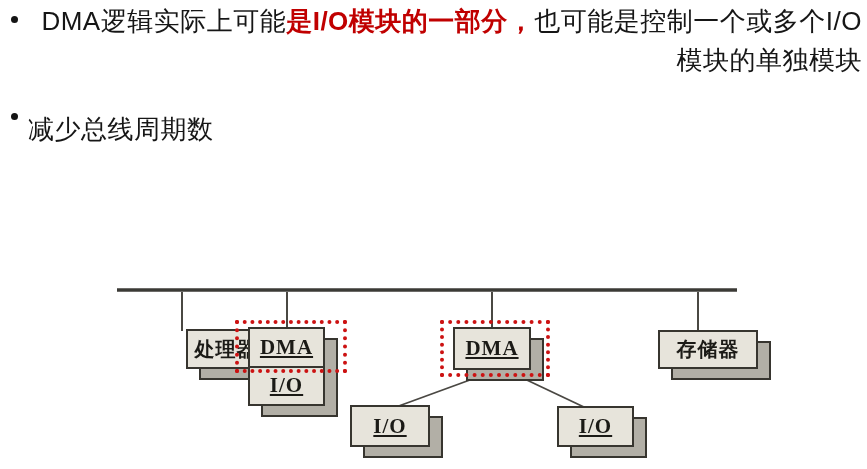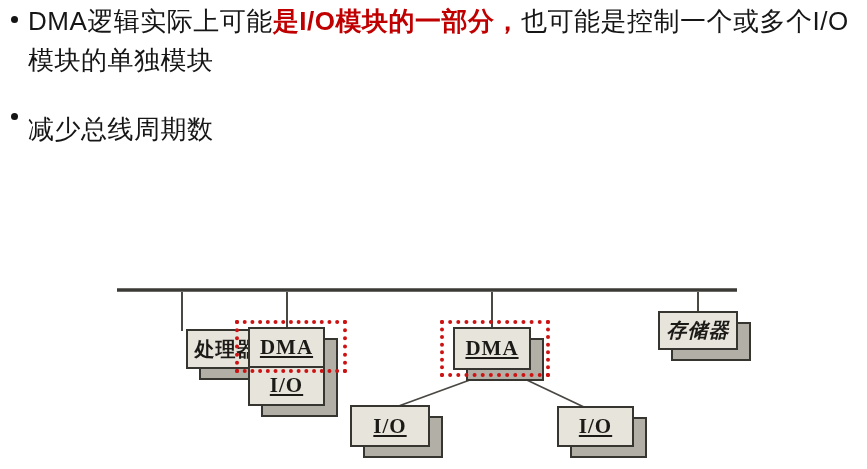--- a/index.html
+++ b/index.html
@@ -40,21 +40,21 @@
   .lbl.latin{font-size:21px;text-decoration:underline;}
   .redbox{
     position:absolute;z-index:3;border:4px dotted #cc1212;
     box-sizing:border-box;pointer-events:none;background:transparent;
   }
 </style>
 </head>
 <body>
 
 <span class="bdot" style="left:11px;top:16px;"></span>
-<p class="btext" style="top:2px;"><span>DMA逻辑实际上可能</span><span class="hl">是I/O模块的一部分，</span><span>也可能是控制一个或多个I/O模块的单独模块</span></p>
+<p class="btext" style="top:2px;text-align:right;"><span>DMA逻辑实际上可能</span><span class="hl">是I/O模块的一部分，</span><span>也可能是控制一个或多个I/O模块的单独模块</span></p>
 
 <span class="bdot" style="left:11px;top:113px;"></span>
 <p class="btext" style="top:99px;margin-top:11px;"><span>减少总线周期数</span></p>
 
 <svg id="wires" width="867" height="469" viewBox="0 0 867 469">
   <line x1="117" y1="290" x2="737" y2="290" stroke="#3b3a36" stroke-width="3.5"></line>
   <line x1="182" y1="292" x2="182" y2="331" stroke="#4a4843" stroke-width="2"></line>
   <line x1="287" y1="292" x2="287" y2="328" stroke="#4a4843" stroke-width="2"></line>
   <line x1="492" y1="292" x2="492" y2="328" stroke="#4a4843" stroke-width="2"></line>
   <line x1="698" y1="292" x2="698" y2="331" stroke="#4a4843" stroke-width="2"></line>
@@ -81,21 +81,21 @@
   </div>
 </div>
 
 <div class="node" style="left:453px;top:327px;width:78px;height:43px;">
   <div class="n3d"></div>
   <div class="n-face">
     <span class="lbl latin">DMA</span>
   </div>
 </div>
 
-<div class="node" style="left:658px;top:311px;width:80px;height:39px;font-style:italic;">
+<div class="node" style="left:658px;top:330px;width:100px;height:39px;">
   <div class="n3d"></div>
   <div class="n-face">
     <span class="lbl">存储器</span>
   </div>
 </div>
 
 <div class="node" style="left:350px;top:405px;width:80px;height:42px;">
   <div class="n3d"></div>
   <div class="n-face">
     <span class="lbl latin">I/O</span>

